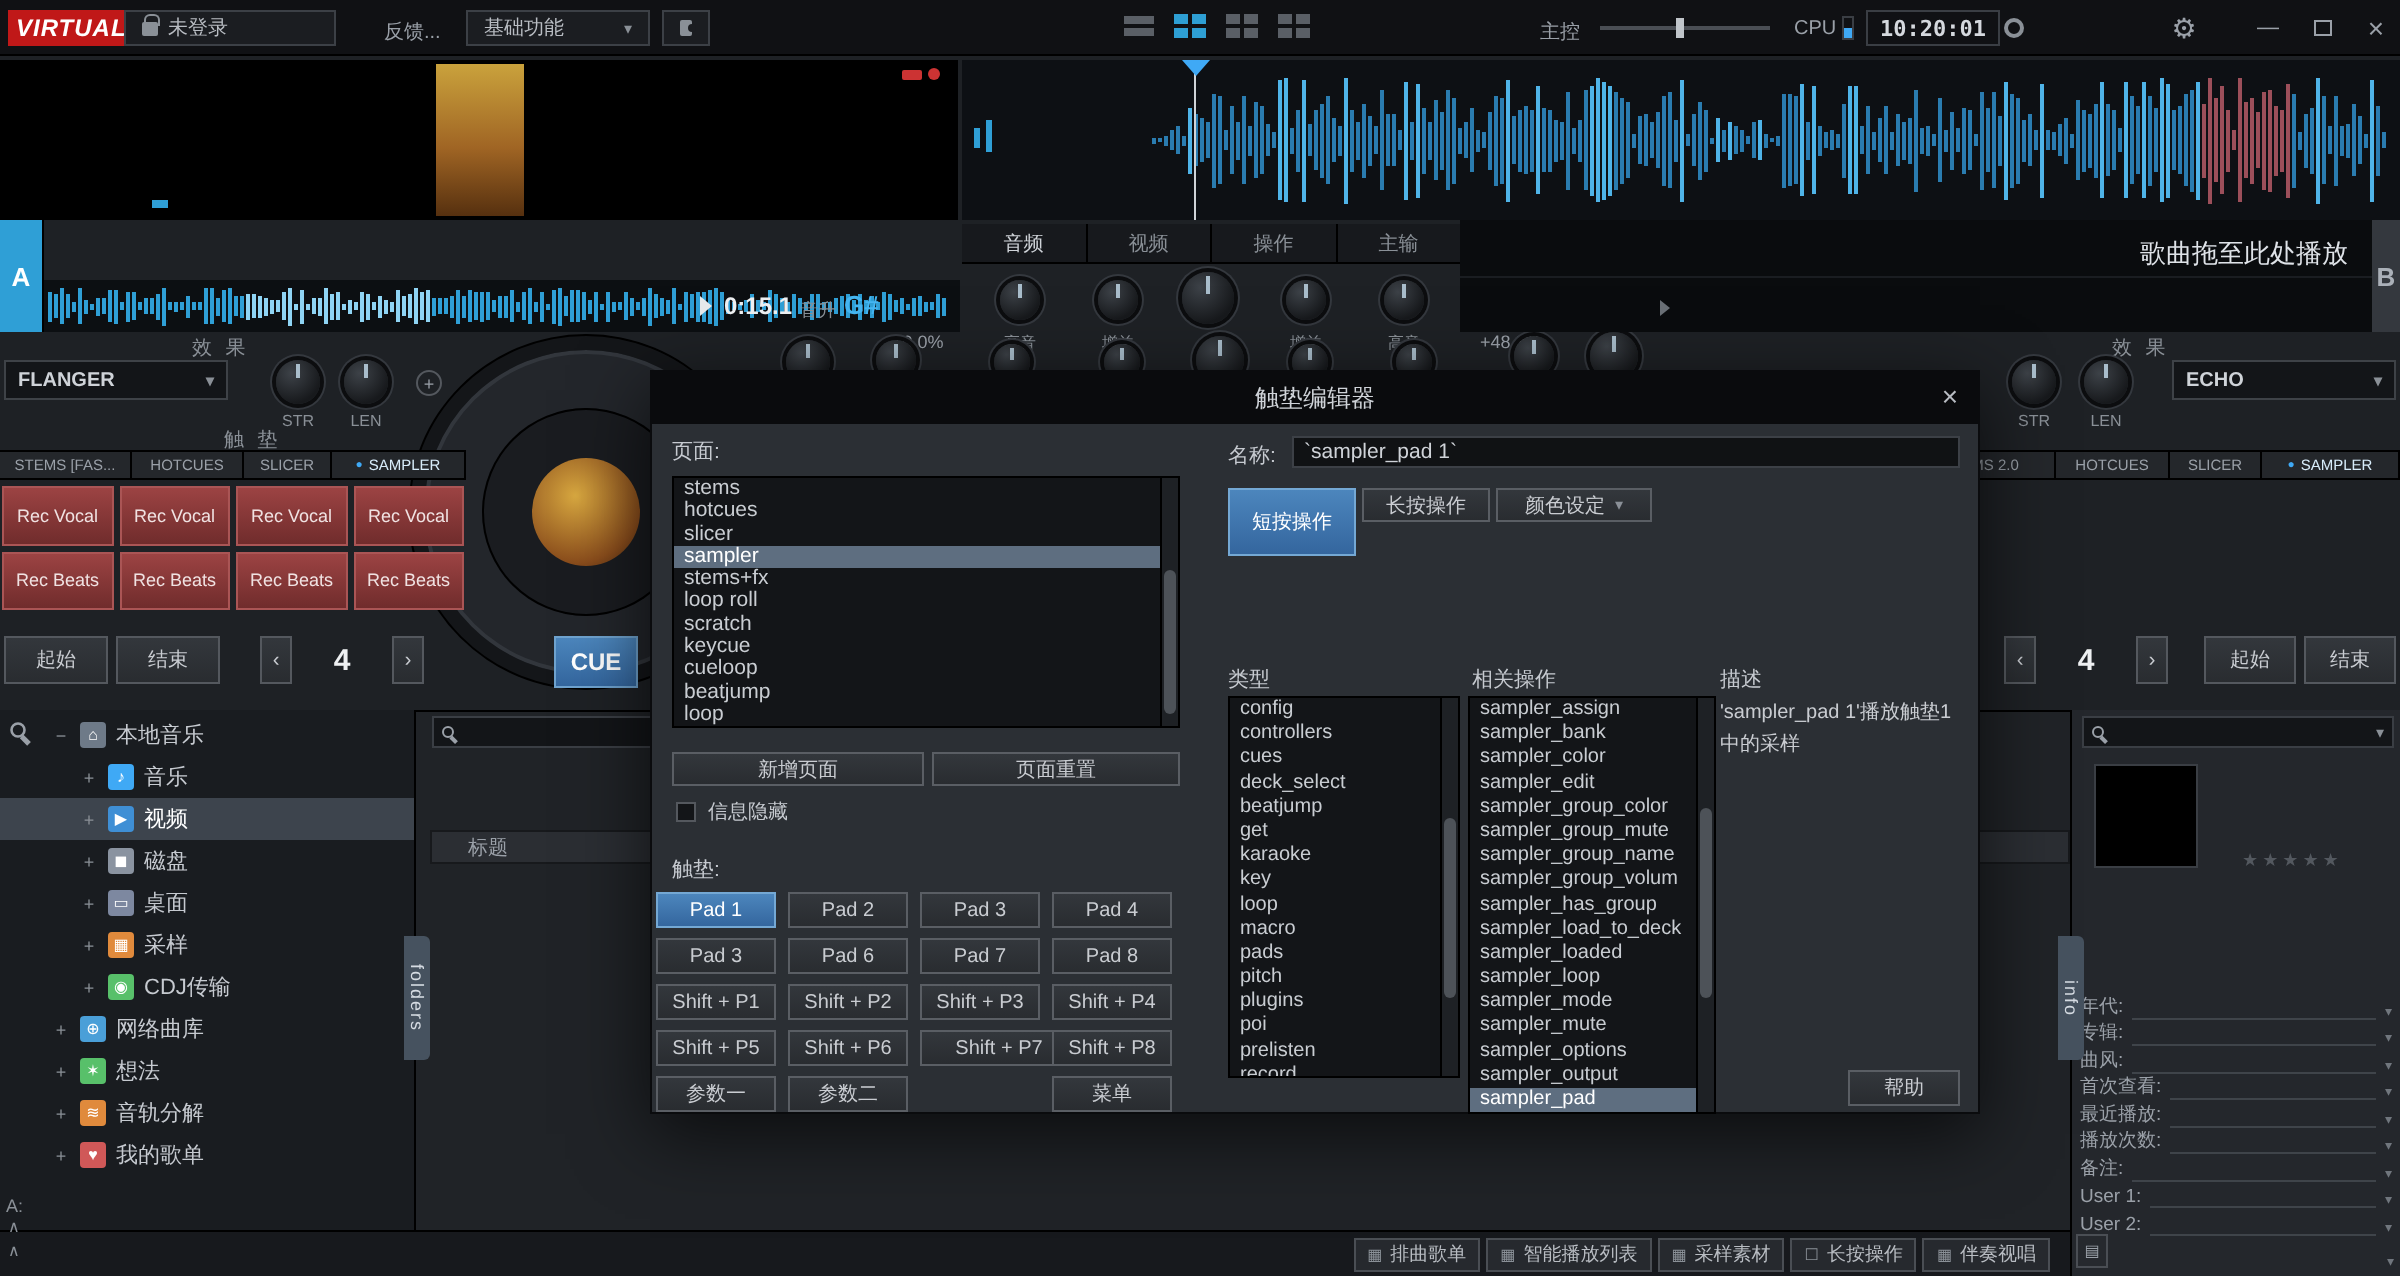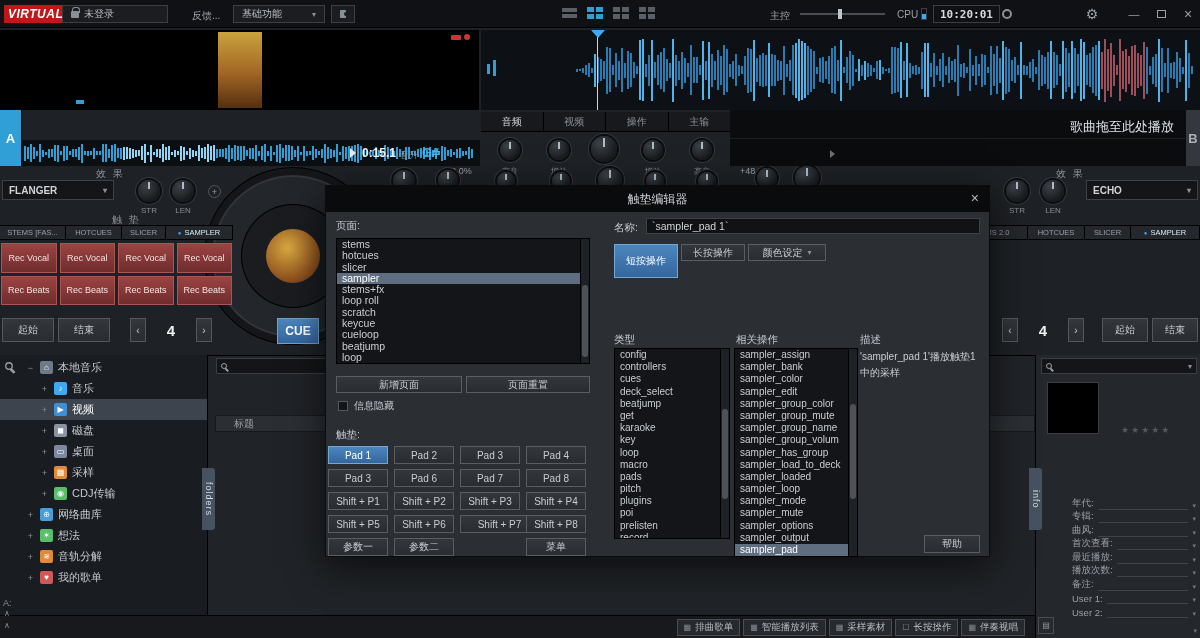--- a/index.html
+++ b/index.html
@@ -62,21 +62,21 @@
   .tree-row { position:absolute; left:0; width:207px; height:21px; display:flex; align-items:center; gap:5px; color:#c6cad0; font-size:11px; }
   .tree-row.sel { background:#3d444d; color:#fff; }
   .expander { width:9px; text-align:center; color:#8a9097; font-size:9px; flex:none; }
   .tico { width:13px; height:13px; border-radius:2px; flex:none; display:flex; align-items:center; justify-content:center; font-size:8px; color:#fff; }
   .vtab { position:absolute; width:13px; background:#46525f; color:#d5dbe2; font-size:9px; writing-mode:vertical-rl; display:flex; align-items:center; justify-content:center; letter-spacing:1px; border-radius:0 3px 3px 0; }
   .searchbox { position:absolute; height:16px; background:#131518; border:1px solid #3a3e44; display:flex; align-items:center; padding:0 4px; gap:4px; }
   .mag { width:6px; height:6px; border:1.5px solid #9aa0a8; border-radius:50%; position:relative; display:inline-block; flex:none; }
   .mag::after { content:""; position:absolute; width:4px; height:1.5px; background:#9aa0a8; transform:rotate(45deg); right:-3px; bottom:-2px; }
   .colhead { position:absolute; background:#2b2e33; border:1px solid #17191c; color:#9aa0a8; font-size:10px; display:flex; align-items:center; padding-left:18px; }
   .infopanel { position:absolute; left:1035px; top:355px; width:165px; height:283px; background:#24272c; border-left:1px solid #000; }
-  .meta-row { display:flex; align-items:flex-end; gap:4px; height:13.5px;margin-left:32px; }
+  .meta-row { display:flex; align-items:flex-end; gap:4px; height:13.5px; }
   .meta-label { font-size:9.5px; color:#9aa0a8; white-space:nowrap; }
   .meta-line { flex:1; border-bottom:1px solid #3f444a; height:10px; }
   .meta-chev { font-size:7px; color:#70767d; }
 
   
   .bottombar { position:absolute; left:0; top:615px; width:1035px; height:23px; background:#17191d; border-top:1px solid #000; display:flex; align-items:center; justify-content:flex-end; gap:3px; padding-right:10px; }
   .bb-btn { height:17px; background:#26292e; border:1px solid #4a4e54; display:flex; align-items:center; gap:4px; padding:0 6px; font-size:9.5px; color:#b8bcc2; }
   .bb-ico { font-size:8px; color:#8a9097; }
 
   

